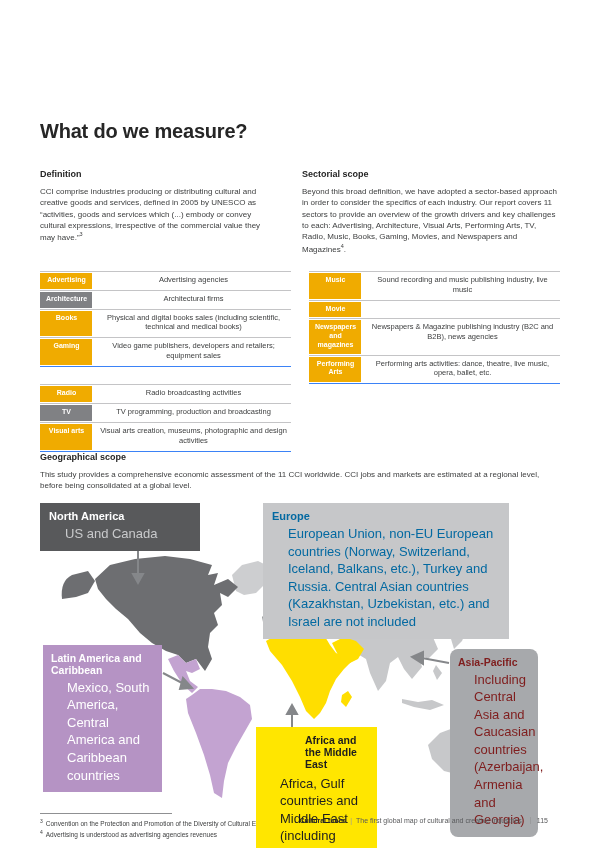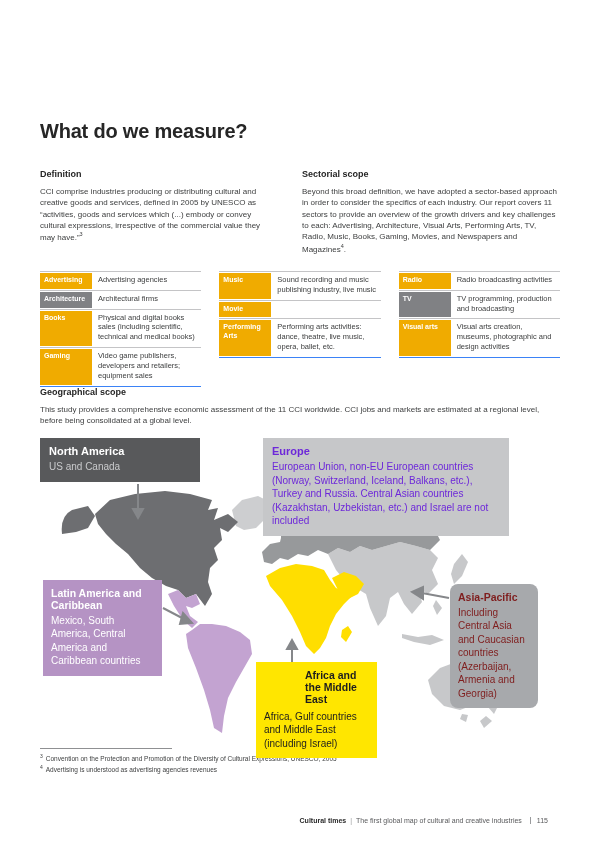--- a/index.html
+++ b/index.html
@@ -36,24 +36,25 @@
   p.body-text {
     font-size: 8px;
     line-height: 1.42;
     color: #3f4041;
   }
   sup.fn-ref { font-size: 5.5px; }
 
   
   .sector-table {
     display: grid;
-    grid-template-columns: repeat(3, 1fr);
+    grid-template-columns: repeat(2, 1fr);
     gap: 0 18px;
     align-items: start;
     margin-top: 16px;
+    text-align: center;
   }
   .sector-col { display: flex; flex-direction: column; }
   .srow { display: flex; border-top: 1px solid #c4c4c6; }
   .sector-col .srow:last-child { border-bottom: 1px solid #3b82f6; }
   .slabel {
     flex: none;
     width: 52px;
     font-size: 7px;
     font-weight: bold;
     color: #ffffff;
@@ -81,24 +82,24 @@
     margin-top: 9px;
   }
   .map-svg { position: absolute; left: 0; top: 0; }
   .map-box { position: absolute; }
   .map-box h3 {
     font-size: 11px;
     font-weight: bold;
     margin-bottom: 3px;
     line-height: 1.15;
   }
-  .map-box p { font-size: 10px; line-height: 1.35; }
+  .map-box p { font-size: 13px; line-height: 1.35; margin-left: 16px; }
   .box-na { left: 0; top: 2px; width: 160px; background: #58595B; color: #fff; padding: 7px 9px 8px; }
   .box-na p { color: #c9cacc; }
-  .box-eu { left: 223px; top: 2px; width: 246px; background: #C6C7C9; color: #6d28d9; padding: 7px 9px 8px; }
+  .box-eu { left: 223px; top: 2px; width: 246px; background: #C6C7C9; color: #0369a1; padding: 7px 9px 8px; }
   .box-latam { left: 3px; top: 144px; width: 119px; background: #B593C4; color: #fff; padding: 7px 8px 8px; }
   .box-latam h3, .box-ap h3, .box-af h3 { font-size: 10.5px; }
   .box-ap { left: 410px; top: 148px; width: 88px; background: #A7A9AC; color: #7f1d1d; padding: 7px 8px 8px; border-radius: 8px; }
   .box-af { left: 216px; top: 226px; width: 121px; background: #FFE600; color: #1e1e1e; padding: 7px 8px 8px; }
   .box-af h3 { white-space: pre-line; margin-bottom: 5px; margin-left: 41px; }
 
   
   .footnotes { margin-top: 8px; }
   .footnote-rule { width: 132px; border-top: 1px solid #8f9092; margin-bottom: 4px; }
   .footnote { font-size: 6.5px; line-height: 1.55; color: #3f4041; }
@@ -154,20 +155,24 @@
         <div class="sdesc">Video game publishers, developers and retailers; equipment sales</div>
       </div>
     </div>
     <div class="sector-col">
       <div class="srow">
         <div class="slabel gold">Music</div>
         <div class="sdesc">Sound recording and music publishing industry, live music</div>
       </div>
       <div class="srow">
         <div class="slabel gold">Movie</div>
+      </div>
+      <div class="srow">
+        <div class="slabel gold">Newspapers and magazines</div>
+        <div class="sdesc">Newspapers &amp; Magazine publishing industry (B2C and B2B), news agencies</div>
       </div>
       <div class="srow">
         <div class="slabel gold">Performing Arts</div>
         <div class="sdesc">Performing arts activities: dance, theatre, live music, opera, ballet, etc.</div>
       </div>
     </div>
     <div class="sector-col">
       <div class="srow">
         <div class="slabel gold">Radio</div>
         <div class="sdesc">Radio broadcasting activities</div>

